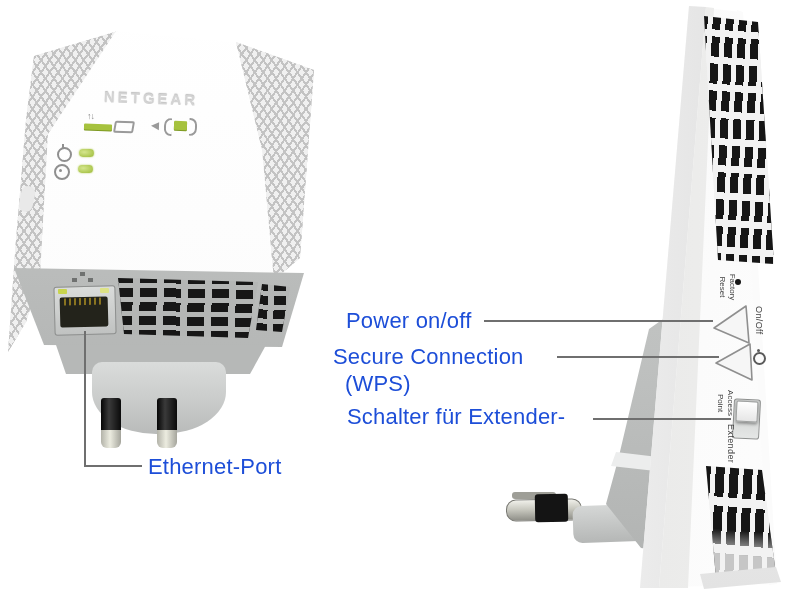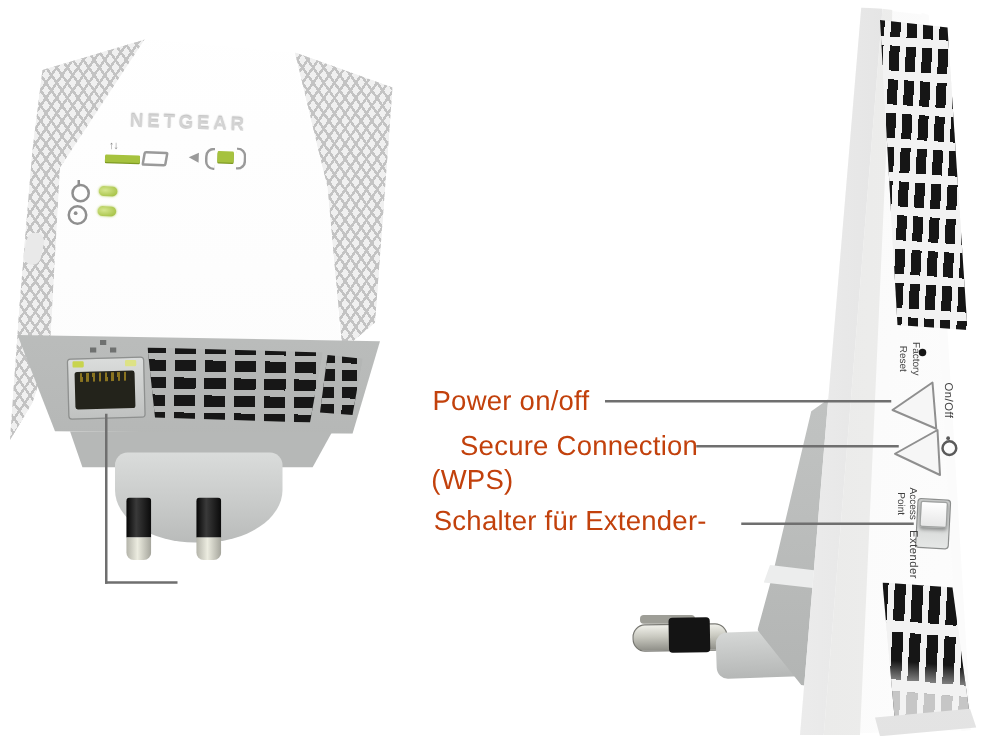--- a/index.html
+++ b/index.html
@@ -2,21 +2,21 @@
 <html><head>
 <meta charset="utf-8">
 <style>
   html,body{margin:0;padding:0;background:#ffffff;}
   .canvas{position:relative;width:800px;height:589px;background:#ffffff;overflow:hidden;
           font-family:"Liberation Sans", sans-serif;}
   .abs{position:absolute;}
   .poly{position:absolute;inset:0;}
 
   
-  .lbl{position:absolute;font-size:22px;line-height:27px;color:#c2410c;letter-spacing:.2px;white-space:nowrap;}
+  .lbl{position:absolute;font-size:22px;line-height:27px;color:#1d4ed8;letter-spacing:.2px;white-space:nowrap;}
   .line{position:absolute;background:#6f6f6f;}
 
   
   .fd-left-grate{clip-path:polygon(34px 56px,118px 31px,48px 135px,40px 278px,26px 322px,8px 352px,16px 240px,26px 120px);
     background-color:#ededed;
     background-image:repeating-linear-gradient(55deg,#c3c3c3 0 2px,rgba(0,0,0,0) 2px 7px),
                      repeating-linear-gradient(-55deg,#c3c3c3 0 2px,#f0f0f0 2px 7px);}
   .fd-right-grate{clip-path:polygon(236px 42px,314px 70px,300px 258px,274px 280px,262px 150px);
     background-color:#ededed;
     background-image:repeating-linear-gradient(55deg,#c3c3c3 0 2px,rgba(0,0,0,0) 2px 7px),
@@ -206,23 +206,24 @@
     <span>Access</span><br>
     <span>Point</span>
   </div>
   <div class="abs switch-track"></div>
   <div class="abs switch-knob"></div>
   <div class="vlabel" style="left:736px;top:424px;">Extender</div>
 
   <div class="lbl" style="left:346px;top:307px;">Power on/off</div>
   <div class="line" style="left:484px;top:320px;width:229px;height:2px;"></div>
 
-  <div class="lbl" style="left:333px;top:343px;margin-left:35px;">Secure Connection</div>
+  <div class="lbl" style="left:333px;top:343px;">Secure Connection</div>
   <div class="lbl" style="left:345px;top:370px;">(WPS)</div>
   <div class="line" style="left:557px;top:356px;width:162px;height:2px;"></div>
 
   <div class="lbl" style="left:347px;top:403px;">Schalter für Extender-</div>
   <div class="line" style="left:593px;top:418px;width:138px;height:2px;"></div>
 
   <div class="line" style="left:84px;top:331px;width:2px;height:136px;"></div>
   <div class="line" style="left:84px;top:465px;width:58px;height:2px;"></div>
+  <div class="lbl" style="left:148px;top:453px;">Ethernet-Port</div>
 
 </div>
 
 </body></html>

